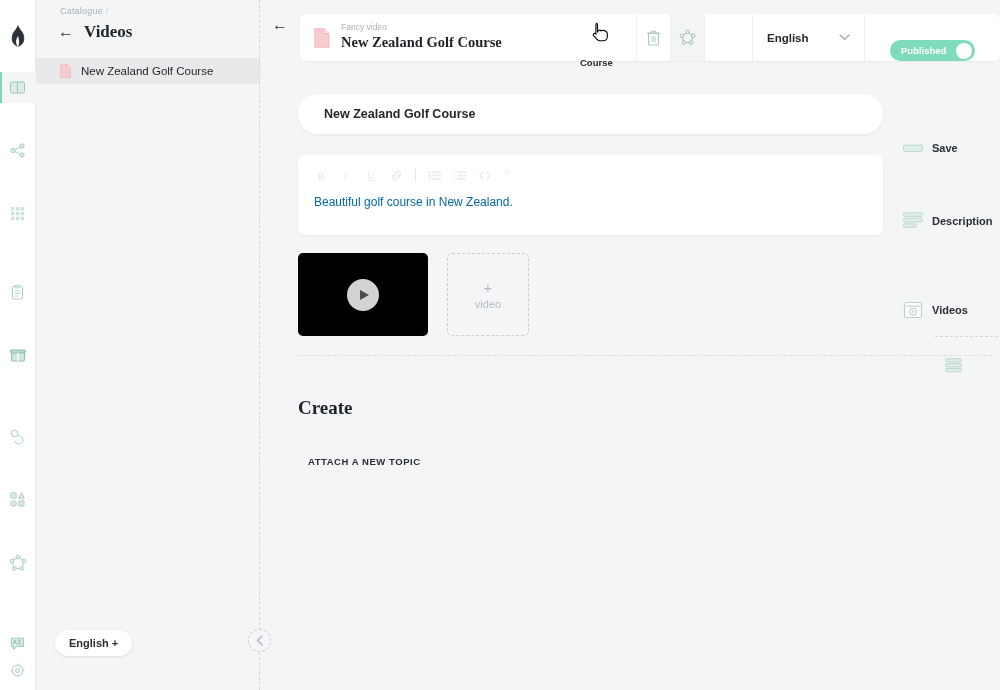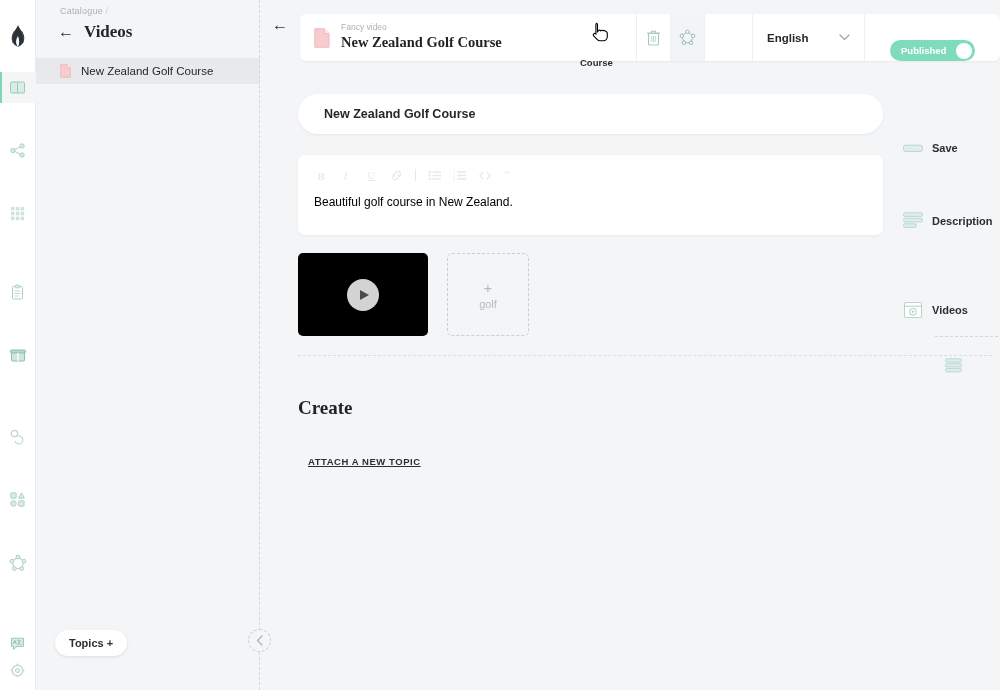--- a/index.html
+++ b/index.html
@@ -147,21 +147,21 @@
   }
 
   .desccard {
     position: absolute; left: 38px; top: 106px; width: 585px; height: 80px;
     background: #fff; border-radius: 7px; box-shadow: 0 1px 3px rgba(0,0,0,.05);
     padding: 10px 16px;
   }
   .rt-toolbar { display: flex; align-items: center; gap: 11px; height: 20px; }
   .rt-btn { width: 14px; height: 14px; display: flex; align-items: center; justify-content: center; cursor: pointer; opacity: .9; }
   .rt-sep { width: 1px; height: 12px; background: #e4e8ea; margin: 0 1px; }
-  .desc-text { margin-top: 10px; font-size: 12px; color: #000000; }
+  .desc-text { margin-top: 10px; font-size: 12px; color: #0369a1; }
 
   .video-row { position: absolute; left: 38px; top: 204px; display: flex; gap: 19px; }
   .video-thumb {
     width: 130px; height: 83px; background: #000; border-radius: 5px;
     display: flex; align-items: center; justify-content: center; cursor: pointer;
   }
   .play-circle {
     width: 32px; height: 32px; border-radius: 50%; background: #d3d3d3;
     display: flex; align-items: center; justify-content: center;
   }
@@ -182,21 +182,21 @@
     position: absolute; left: 38px; top: 306px; right: 8px;
     border-top: 1px dashed #dadee2;
   }
 
   .topics-title {
     position: absolute; left: 38px; top: 348px;
     font-family: "Liberation Serif", serif; font-weight: 700; font-size: 19px; color: #1f2327;
   }
   .attach-label {
     position: absolute; left: 48px; top: 407px;
-    font-size: 9.5px; font-weight: 700; color: #2a2e33; letter-spacing: .55px; text-decoration: underline;
+    font-size: 9.5px; font-weight: 700; color: #2a2e33; letter-spacing: .55px;
   }
   .topic-search {
     position: absolute; left: 38px; top: 429px; width: 222px; height: 32px;
     background: #fff; border-radius: 16px; border: none;
     box-shadow: 0 1px 3px rgba(0,0,0,.06);
     padding: 0 18px; font-size: 12px; color: #24282c;
     font-family: "Liberation Sans", sans-serif;
   }
   .topic-search::placeholder { color: #9aa1a8; }
 
@@ -338,21 +338,21 @@
     </div>
     <div class="list-items">
       <div class="list-item selected">
         <svg class="doc-ico" viewBox="0 0 11 14">
           <path d="M0.6 0.6 h6.6 l3.2 3.2 v9.6 h-9.8 z" fill="#f7ccce" stroke="#efb8bb" stroke-width=".8"></path>
           <path d="M7.2 0.6 v3.2 h3.2" fill="#fdeaea" stroke="#efb8bb" stroke-width=".8"></path>
         </svg>
         <span>New Zealand Golf Course</span>
       </div>
     </div>
-    <button class="create-btn">Topics +</button>
+    <button class="create-btn">English +</button>
   </div>
 
   <div class="v-dash"></div>
   <div class="collapse-btn">
     <svg width="8" height="11" viewBox="0 0 8 11">
       <path d="M6 1 L1.6 5.5 L6 10" fill="none" stroke="#aeb4ba" stroke-width="1.3" stroke-linecap="round"></path>
     </svg>
   </div>
 
   <div class="topbar">
@@ -490,21 +490,21 @@
     </div>
 
     <div class="video-row">
       <div class="video-thumb">
         <div class="play-circle">
             <div class="play-tri"></div>
           </div>
       </div>
       <div class="video-add">
         <span class="plus">+</span>
-        <span class="lbl">golf</span>
+        <span class="lbl">video</span>
       </div>
     </div>
 
     <div class="h-dash"></div>
 
     <div class="topics-title">Create</div>
     <div class="attach-label">ATTACH A NEW TOPIC</div>
 
     <div class="metapanel">
       <div class="meta-row" style="top:44px">

